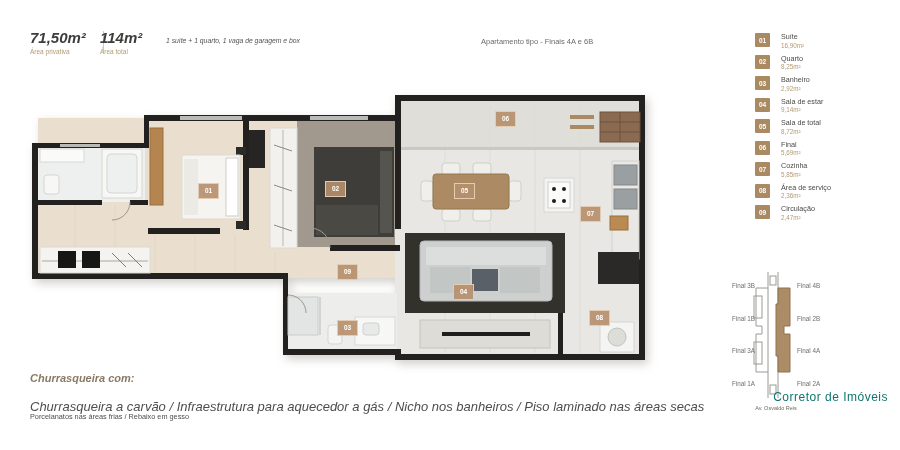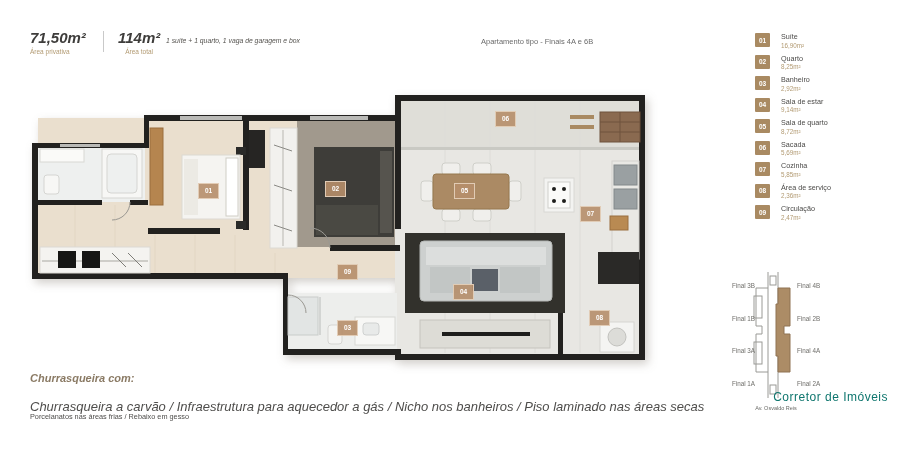--- a/index.html
+++ b/index.html
@@ -55,21 +55,21 @@
 </head>
 <body>
 
 <div class="canvas">
 
   <div class="abs" style="left:30px;top:30px;">
     <div class="area-value">71,50m²</div>
     <div class="area-label">Área privativa</div>
   </div>
   <div class="hdr-divider"></div>
-  <div class="abs" style="left:118px;top:30px;text-align:center;">
+  <div class="abs" style="left:100px;top:30px;">
     <div class="area-value">114m²</div>
     <div class="area-label">Área total</div>
   </div>
   <div class="hdr-desc">1 suíte + 1 quarto, 1 vaga de garagem e box</div>
   <div class="plan-title">Apartamento tipo - Finais 4A e 6B</div>
 
   <div class="legend">
     <div class="legend-row">
       <span class="legend-num">01</span>
       <span class="legend-texts">
@@ -98,29 +98,29 @@
       <span class="legend-num">04</span>
       <span class="legend-texts">
         <span class="legend-label">Sala de estar</span>
         <span class="legend-area">9,14m²</span>
       </span>
     </div>
 
     <div class="legend-row">
       <span class="legend-num">05</span>
       <span class="legend-texts">
-        <span class="legend-label">Sala de quarto</span>
+        <span class="legend-label">Sala de total</span>
         <span class="legend-area">8,72m²</span>
       </span>
     </div>
 
     <div class="legend-row">
       <span class="legend-num">06</span>
       <span class="legend-texts">
-        <span class="legend-label">Sacada</span>
+        <span class="legend-label">Final</span>
         <span class="legend-area">5,69m²</span>
       </span>
     </div>
 
     <div class="legend-row">
       <span class="legend-num">07</span>
       <span class="legend-texts">
         <span class="legend-label">Cozinha</span>
         <span class="legend-area">5,85m²</span>
       </span>

